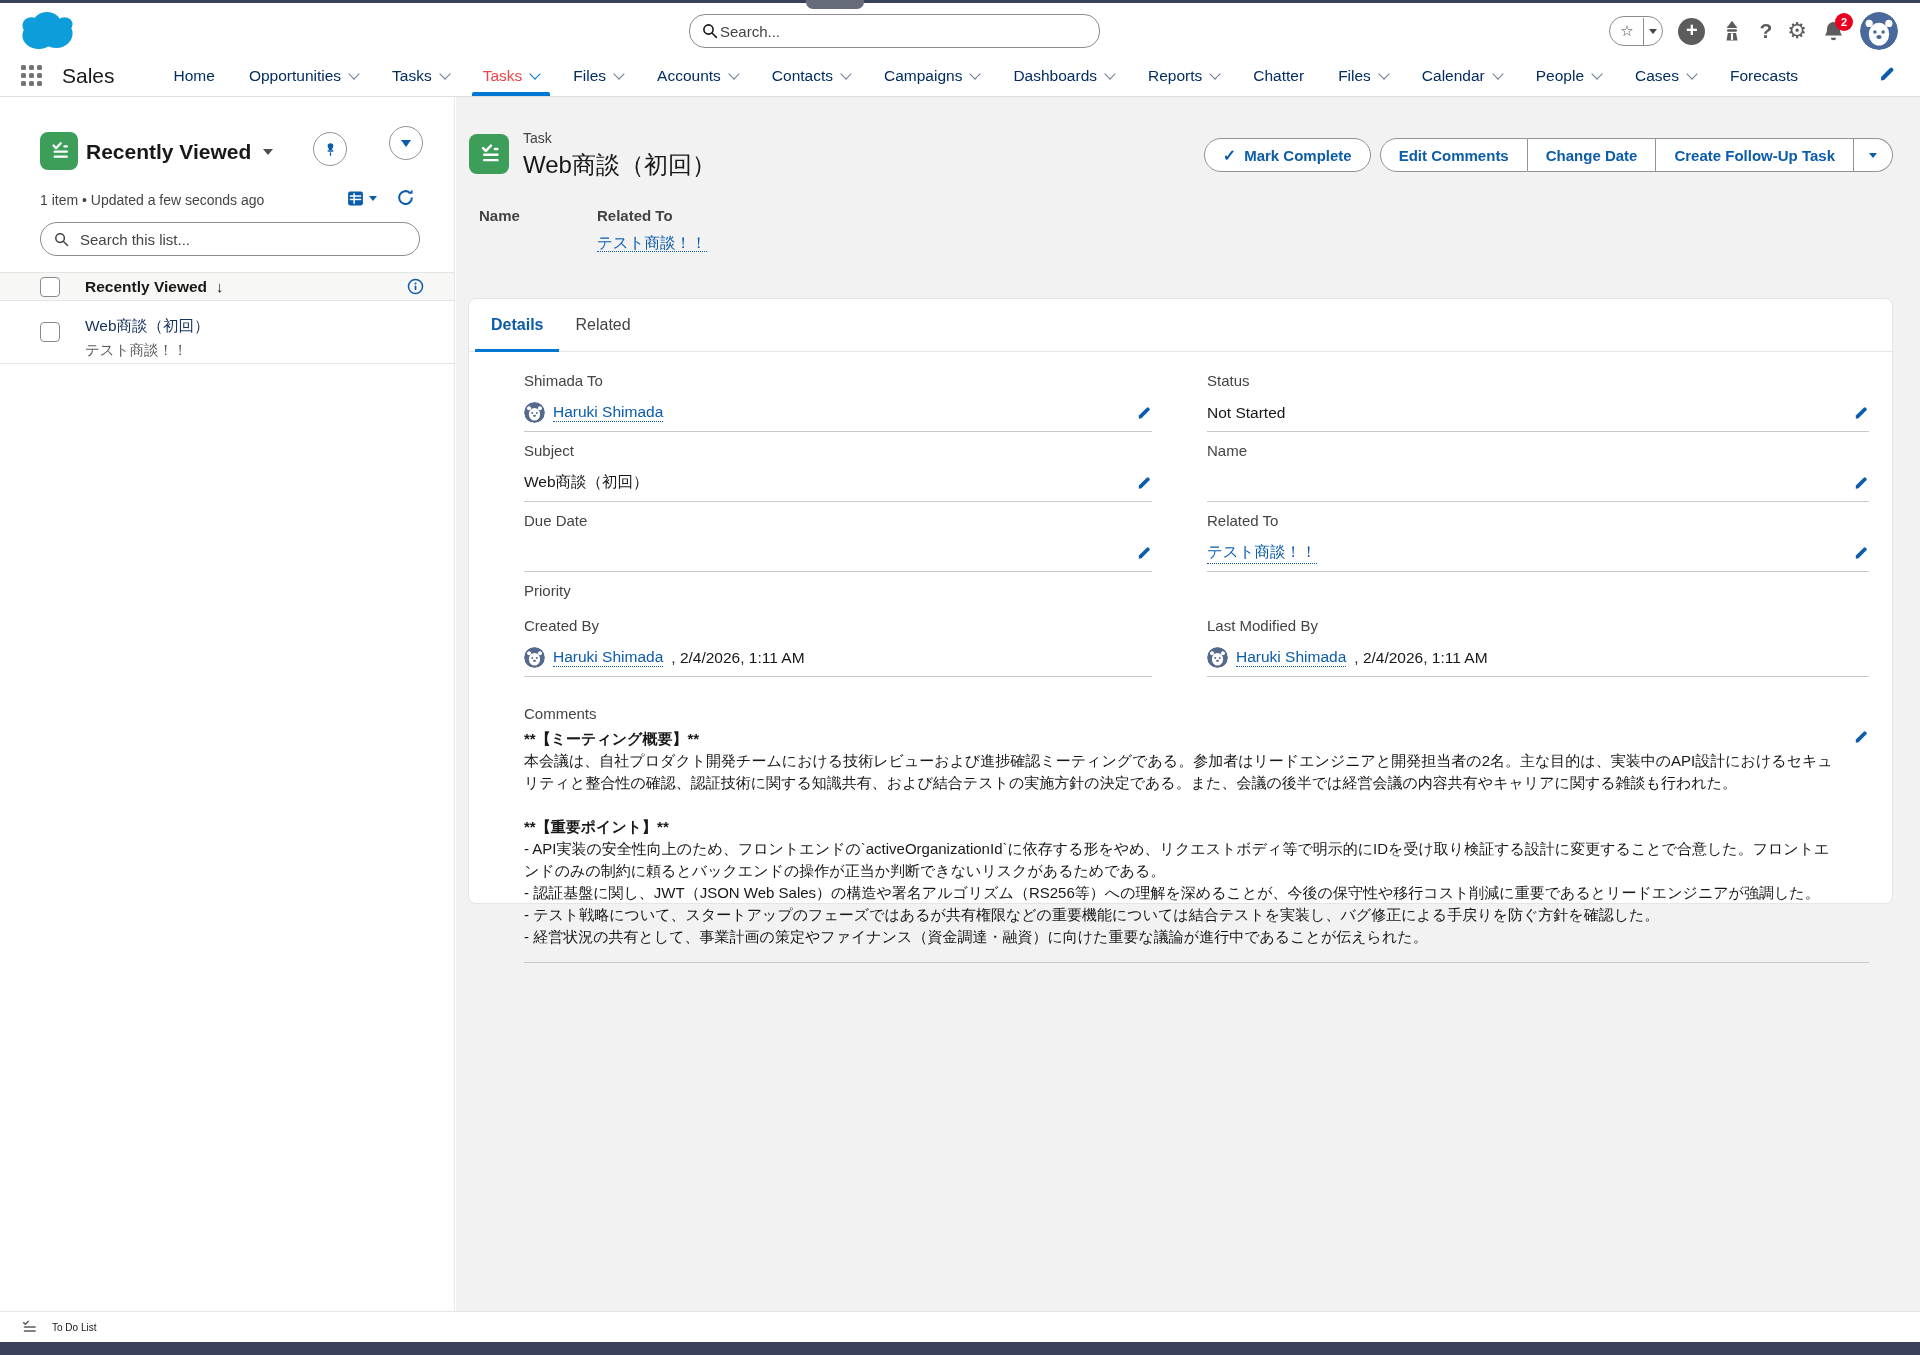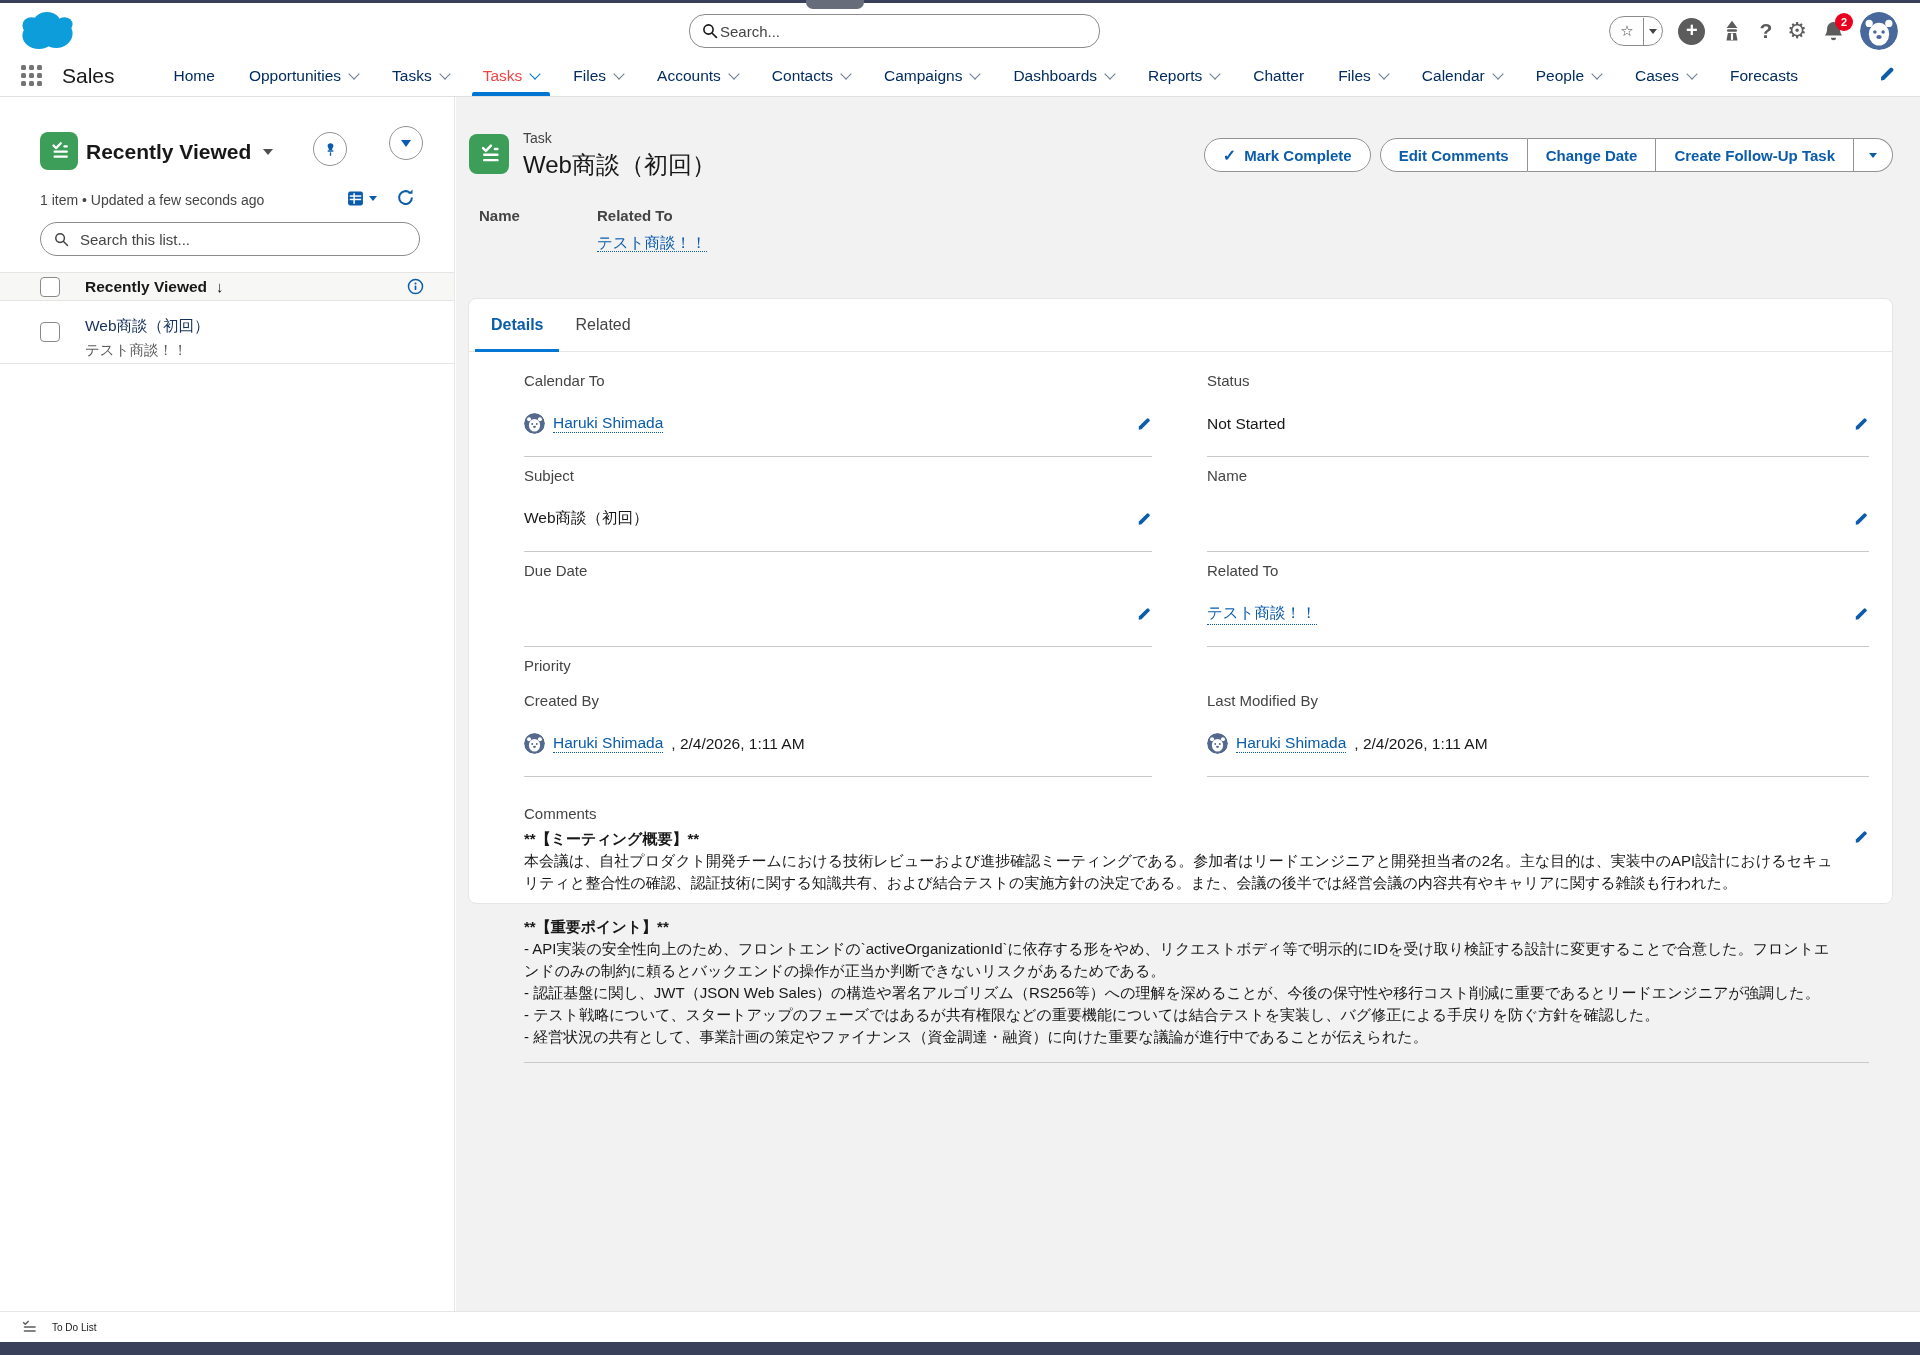--- a/index.html
+++ b/index.html
@@ -88,21 +88,21 @@
   .rhf-name{width:96px}
   
   .card{position:absolute;left:468px;top:298px;width:1425px;height:606px;background:#fff;border:1px solid #e5e5e5;border-radius:8px;box-sizing:border-box}
   .tabs{display:flex;height:52px;border-bottom:1px solid #e5e5e5;padding-left:6px;align-items:stretch}
   .tab{display:flex;align-items:center;padding:0 16px;font-size:16px;color:#444;cursor:pointer;position:relative}
   .tab.active{color:#0b5cab;font-weight:700}
   .tab.active::after{content:"";position:absolute;left:0;right:0;bottom:-1px;height:3px;background:#0176d3}
   .fields{display:grid;grid-template-columns:628px 662px;column-gap:55px;padding:20px 25px 0 55px}
   .field{margin-bottom:10px}
   .f-label{font-size:15px;color:#444}
-  .f-valrow{display:flex;align-items:center;justify-content:space-between;border-bottom:1px solid #c9c9c9;min-height:31px;padding-bottom:17px;margin-top:19px}
+  .f-valrow{display:flex;align-items:center;justify-content:space-between;border-bottom:1px solid #c9c9c9;min-height:31px;padding-bottom:3px;margin-top:8px}
   .f-value{font-size:15.5px;color:#181818;display:flex;align-items:center;gap:8px}
   .avatar-sm{width:21px;height:21px;border-radius:50%;flex:none}
   .pencil{cursor:pointer;flex:none}
   .field.spacer{visibility:hidden}
   .field.push{margin-top:8px}
   .comments{grid-column:1 / span 2;position:relative;margin-top:18px;border-bottom:1px solid #c9c9c9;padding-bottom:14px}
   .comments .pencil{position:absolute;right:0;top:24px}
   .c-label{font-size:15px;color:#444;margin-bottom:6px}
   .c-line{font-size:15px;color:#181818;line-height:22px;min-height:22px;padding-right:30px}
   .c-bold{font-weight:700}
@@ -359,21 +359,21 @@
 </div>
 
 <div class="card">
   <div class="tabs">
     <div class="tab active">Details</div>
     <div class="tab">Related</div>
   </div>
   <div class="fields">
 
     <div class="field">
-      <div class="f-label">Calendar To</div>
+      <div class="f-label">Shimada To</div>
       <div class="f-valrow">
         <div class="f-value">
           <svg class="avatar-sm" viewBox="0 0 24 24">
               <circle cx="12" cy="12" r="12" fill="#54698d"></circle>
               <circle cx="5.8" cy="7.2" r="2.3" fill="#fff"></circle>
               <circle cx="18.2" cy="7.2" r="2.3" fill="#fff"></circle>
               <ellipse cx="12" cy="14" rx="6.4" ry="7.2" fill="#fff"></ellipse>
               <circle cx="9.4" cy="12.6" r="1.1" fill="#54698d"></circle>
               <circle cx="14.6" cy="12.6" r="1.1" fill="#54698d"></circle>
               <ellipse cx="12" cy="15.8" rx="1.7" ry="1.2" fill="#54698d"></ellipse>

